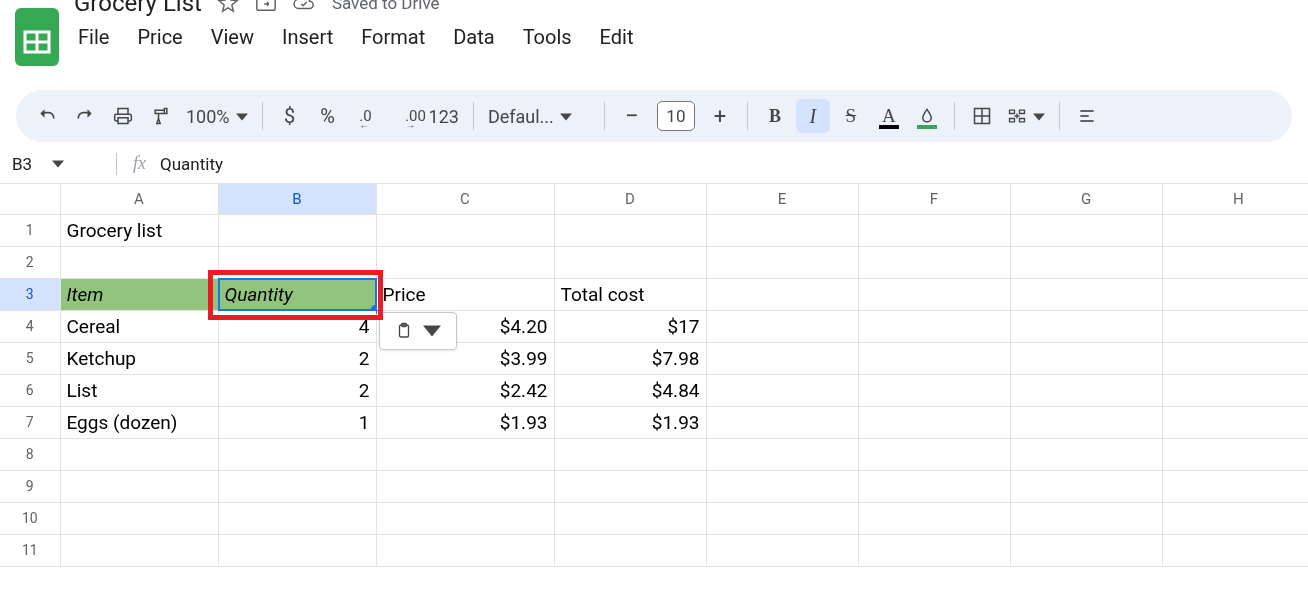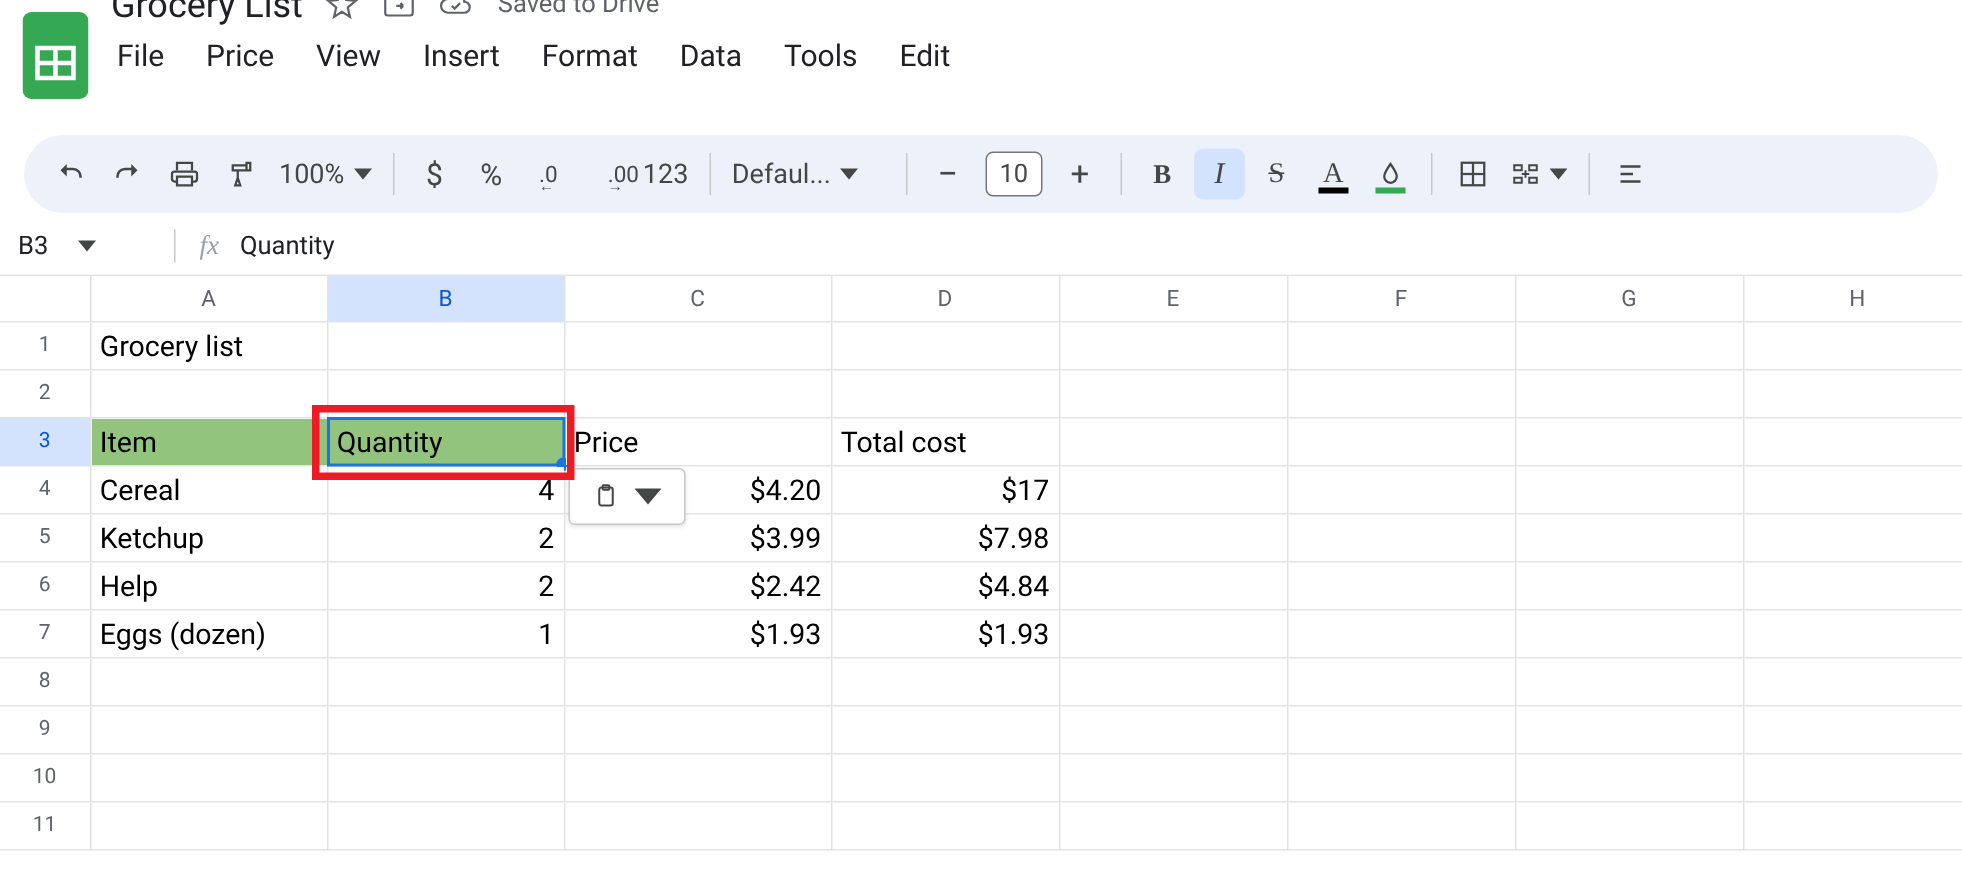--- a/index.html
+++ b/index.html
@@ -135,21 +135,21 @@
     font-size: 19px;
     padding: 0 6px;
     color: #000;
     position: relative;
     background: #fff;
   }
   .left { text-align: left; }
   .right { text-align: right; }
   .header-cell {
     background: #93c47d !important;
-    color:#fff; 
+    color:#fff; font-style: italic;
   }
   
   td.selected {
     outline: none;
   }
   .sel-overlay {
     position:absolute; inset: -1px;
     border: 2px solid #1a73e8;
     pointer-events:none;
   }
@@ -418,21 +418,21 @@
       <td class="right">2</td>
       <td class="right">$3.99</td>
       <td class="right">$7.98</td>
       <td></td>
           <td></td>
           <td></td>
           <td></td>
     </tr>
     <tr>
           <th>6</th>
-      <td class="left">Help</td>
+      <td class="left">List</td>
       <td class="right">2</td>
       <td class="right">$2.42</td>
       <td class="right">$4.84</td>
       <td></td>
           <td></td>
           <td></td>
           <td></td>
     </tr>
     <tr>
           <th>7</th>

